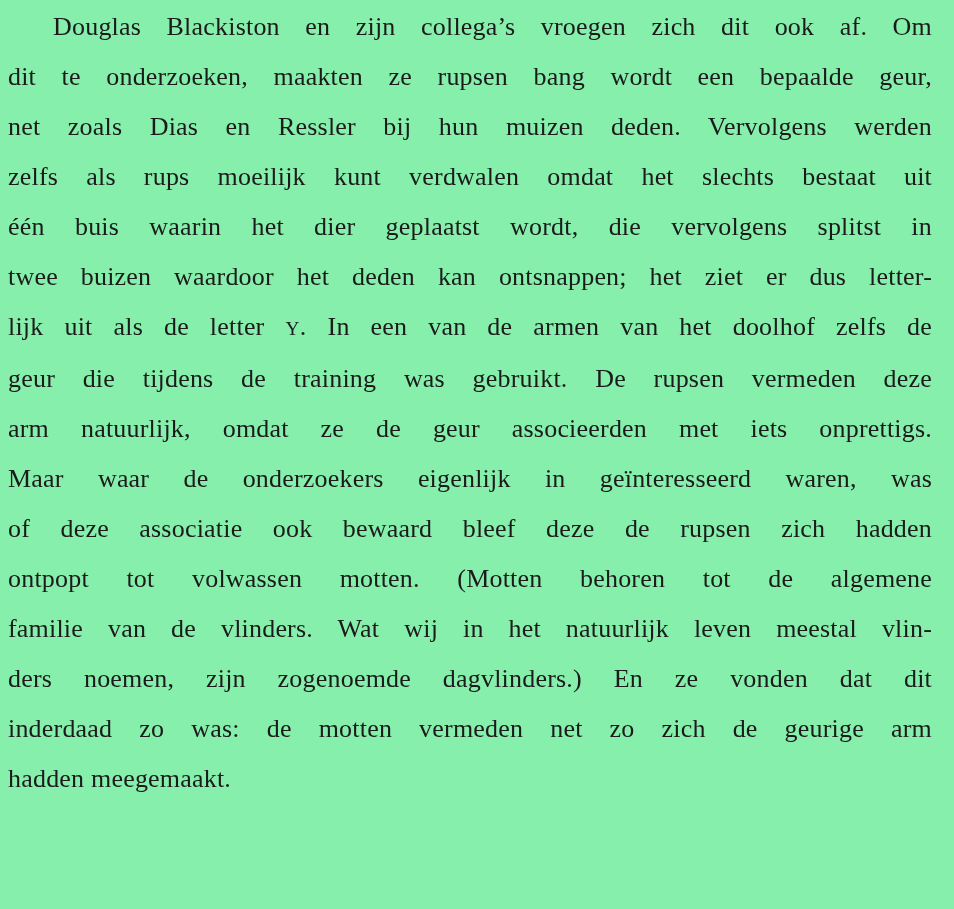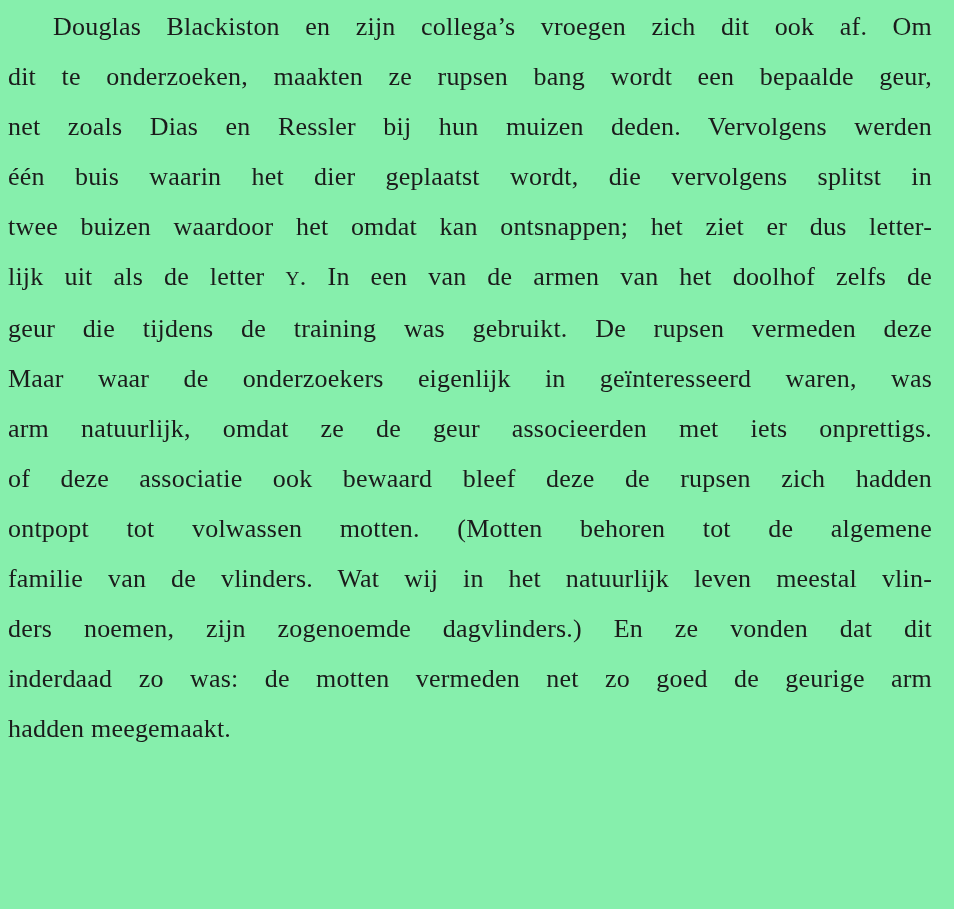--- a/index.html
+++ b/index.html
@@ -38,26 +38,27 @@
   }
 </style>
 </head>
 <body>
 
 <div class="page">
   <div class="textblock">
     <div class="line indent">Douglas Blackiston en zijn collega’s vroegen zich dit ook af. Om</div>
     <div class="line">dit te onderzoeken, maakten ze rupsen bang wordt een bepaalde geur,</div>
     <div class="line">net zoals Dias en Ressler bij hun muizen deden. Vervolgens werden</div>
+    <div class="line">zelfs als rups moeilijk kunt verdwalen omdat het slechts bestaat uit</div>
     <div class="line">één buis waarin het dier geplaatst wordt, die vervolgens splitst in</div>
-    <div class="line">twee buizen waardoor het omdat kan ontsnappen; het ziet er dus letter-</div>
+    <div class="line">twee buizen waardoor het deden kan ontsnappen; het ziet er dus letter-</div>
     <div class="line"><span>lijk uit als de letter </span><span class="sc">Y</span><span>. In een van de armen van het doolhof zelfs de</span></div>
     <div class="line">geur die tijdens de training was gebruikt. De rupsen vermeden deze</div>
+    <div class="line">arm natuurlijk, omdat ze de geur associeerden met iets onprettigs.</div>
     <div class="line">Maar waar de onderzoekers eigenlijk in geïnteresseerd waren, was</div>
-    <div class="line">arm natuurlijk, omdat ze de geur associeerden met iets onprettigs.</div>
     <div class="line">of deze associatie ook bewaard bleef deze de rupsen zich hadden</div>
     <div class="line">ontpopt tot volwassen motten. (Motten behoren tot de algemene</div>
     <div class="line">familie van de vlinders. Wat wij in het natuurlijk leven meestal vlin-</div>
     <div class="line">ders noemen, zijn zogenoemde dagvlinders.) En ze vonden dat dit</div>
-    <div class="line">inderdaad zo was: de motten vermeden net zo goed de geurige arm</div>
+    <div class="line">inderdaad zo was: de motten vermeden net zo zich de geurige arm</div>
     <div class="line last">hadden meegemaakt.</div>
   </div>
 </div>
 
 </body></html>

